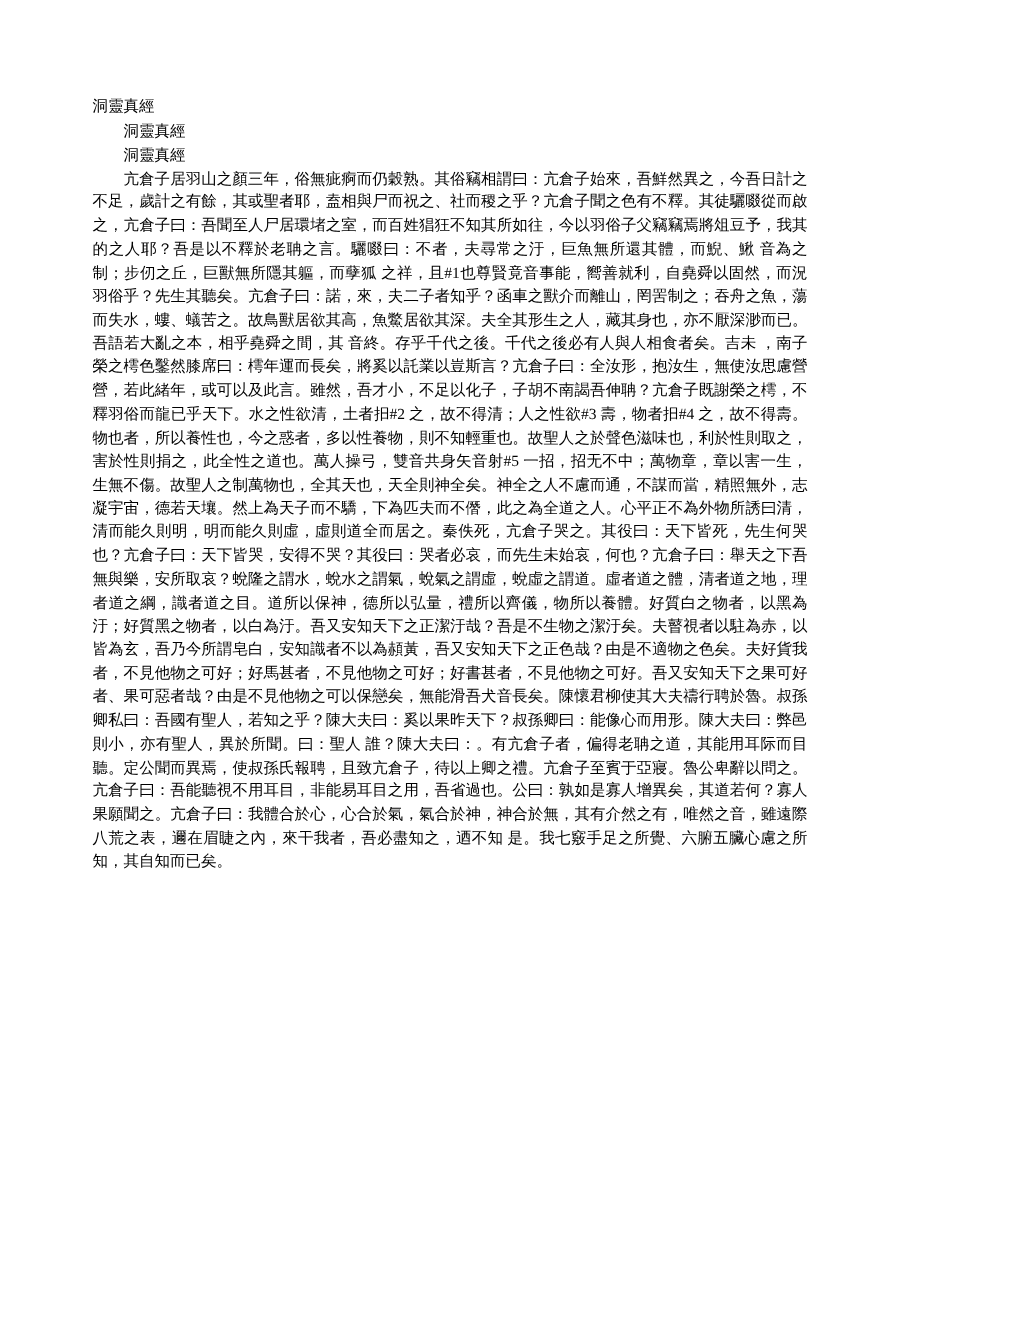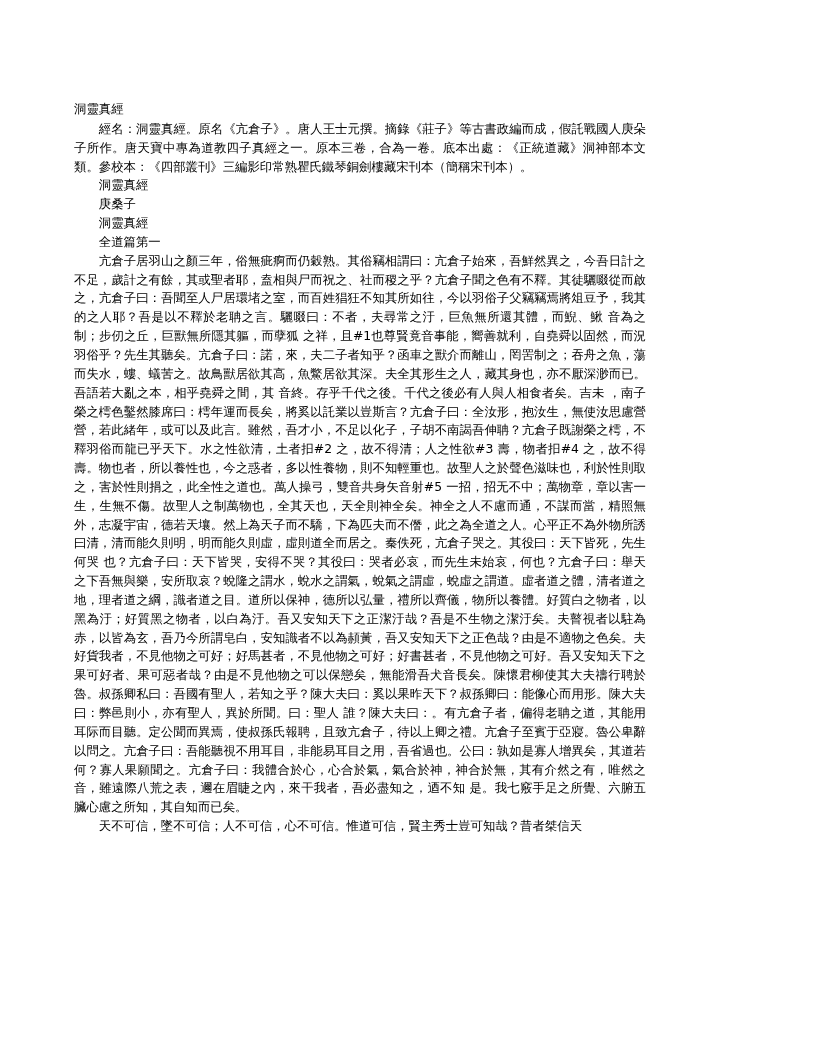--- a/index.html
+++ b/index.html
@@ -8,24 +8,25 @@
     background: #ffffff;
   }
   body {
     font-family: "DejaVu Sans", "Liberation Sans", sans-serif;
     color: #000000;
   }
   .page {
     width: 720px;
     height: 1056px;
     box-sizing: border-box;
-    padding: 100px 74px 72px 74px;
+    padding: 76px 74px 72px 74px;
     background: #ffffff;
     position: relative;
     overflow: hidden;
+    font-family: Liberation Serif, serif;
   }
   .doc {
     font-size: 12.4px;
     line-height: 1.52;
     text-align: justify;
     text-justify: inter-character;
   }
   .line {
     margin: 0;
     padding: 0;
@@ -47,30 +48,26 @@
   }
 </style>
 </head>
 <body>
 
 <div class="page">
   <div class="doc">
 
     <p class="line title-line">洞靈真經</p>
 
-    <p class="para">經名：洞靈真經。原名《亢倉子》。唐人王士元撰。摘錄《莊子》等古書政編而成，假託戰國人庚朵子所作。唐天寶中專為道教四子真經之一。原本三卷，合為一卷。底本出處：《正統道藏》洞神部本文類。參校本：《四部叢刊》三編影印常熟瞿氏鐵琴銅劍樓藏宋刊本（簡稱宋刊本）。</p>
 
     <p class="heading">洞靈真經</p>
 
-    <p class="heading">庚桑子</p>
 
 
     <p class="heading">洞靈真經</p>
 
-    <p class="heading">全道篇第一</p>
 
     <p class="para">亢倉子居羽山之顏三年，俗無疵痾而仍穀熟。其俗竊相謂曰：亢倉子始來，吾鮮然異之，今吾日計之不足，歲計之有餘，其或聖者耶，盍相與尸而祝之、社而稷之乎？亢倉子聞之色有不釋。其徒驪啜從而啟之，亢倉子曰：吾聞至人尸居環堵之室，而百姓猖狂不知其所如往，今以羽俗子父竊竊焉將俎豆予，我其的之人耶？吾是以不釋於老聃之言。驪啜曰：不者，夫尋常之汙，巨魚無所還其體，而鯢、鰍 音為之制；步仞之丘，巨獸無所隱其軀，而孽狐 之祥，且#1也尊賢竟音事能，嚮善就利，自堯舜以固然，而況羽俗乎？先生其聽矣。亢倉子曰：諾，來，夫二子者知乎？函車之獸介而離山，罔罟制之；吞舟之魚，蕩而失水，螻、蟻苦之。故鳥獸居欲其高，魚鱉居欲其深。夫全其形生之人，藏其身也，亦不厭深渺而已。吾語若大亂之本，相乎堯舜之間，其 音終。存乎千代之後。千代之後必有人與人相食者矣。吉未 ，南子榮之樗色鑿然膝席曰：樗年運而長矣，將奚以託業以豈斯言？亢倉子曰：全汝形，抱汝生，無使汝思慮營營，若此緒年，或可以及此言。雖然，吾才小，不足以化子，子胡不南謁吾伸聃？亢倉子既謝榮之樗，不釋羽俗而龍已乎天下。水之性欲清，土者抇#2 之，故不得清；人之性欲#3 壽，物者抇#4 之，故不得壽。物也者，所以養性也，今之惑者，多以性養物，則不知輕重也。故聖人之於聲色滋味也，利於性則取之，害於性則捐之，此全性之道也。萬人操弓，雙音共身矢音射#5 一招，招无不中；萬物章，章以害一生，生無不傷。故聖人之制萬物也，全其天也，天全則神全矣。神全之人不慮而通，不謀而當，精照無外，志凝宇宙，德若天壤。然上為天子而不驕，下為匹夫而不僭，此之為全道之人。心平正不為外物所誘曰清，清而能久則明，明而能久則虛，虛則道全而居之。秦佚死，亢倉子哭之。其役曰：天下皆死，先生何哭 也？亢倉子曰：天下皆哭，安得不哭？其役曰：哭者必哀，而先生未始哀，何也？亢倉子曰：舉天之下吾無與樂，安所取哀？蛻隆之謂水，蛻水之謂氣，蛻氣之謂虛，蛻虛之謂道。虛者道之體，清者道之地，理者道之綱，識者道之目。道所以保神，德所以弘量，禮所以齊儀，物所以養體。好質白之物者，以黑為汙；好質黑之物者，以白為汙。吾又安知天下之正潔汙哉？吾是不生物之潔汙矣。夫瞽視者以駐為赤，以皆為玄，吾乃今所謂皂白，安知識者不以為頳黃，吾又安知天下之正色哉？由是不適物之色矣。夫好貨我者，不見他物之可好；好馬甚者，不見他物之可好；好書甚者，不見他物之可好。吾又安知天下之果可好者、果可惡者哉？由是不見他物之可以保戀矣，無能滑吾犬音長矣。陳懷君柳使其大夫禱行聘於魯。叔孫卿私曰：吾國有聖人，若知之乎？陳大夫曰：奚以果昨天下？叔孫卿曰：能像心而用形。陳大夫曰：弊邑則小，亦有聖人，異於所聞。曰：聖人 誰？陳大夫曰：。有亢倉子者，偏得老聃之道，其能用耳际而目聽。定公聞而異焉，使叔孫氏報聘，且致亢倉子，待以上卿之禮。亢倉子至賓于亞寢。魯公卑辭以問之。亢倉子曰：吾能聽視不用耳目，非能易耳目之用，吾省過也。公曰：孰如是寡人增異矣，其道若何？寡人果願聞之。亢倉子曰：我體合於心，心合於氣，氣合於神，神合於無，其有介然之有，唯然之音，雖遠際八荒之表，邇在眉睫之內，來干我者，吾必盡知之，迺不知 是。我七竅手足之所覺、六腑五臟心慮之所知，其自知而已矣。</p>
 
 
-    <p class="para">天不可信，墜不可信；人不可信，心不可信。惟道可信，賢主秀士豈可知哉？昔者桀信天</p>
 
   </div>
 </div>
 
 </body></html>

